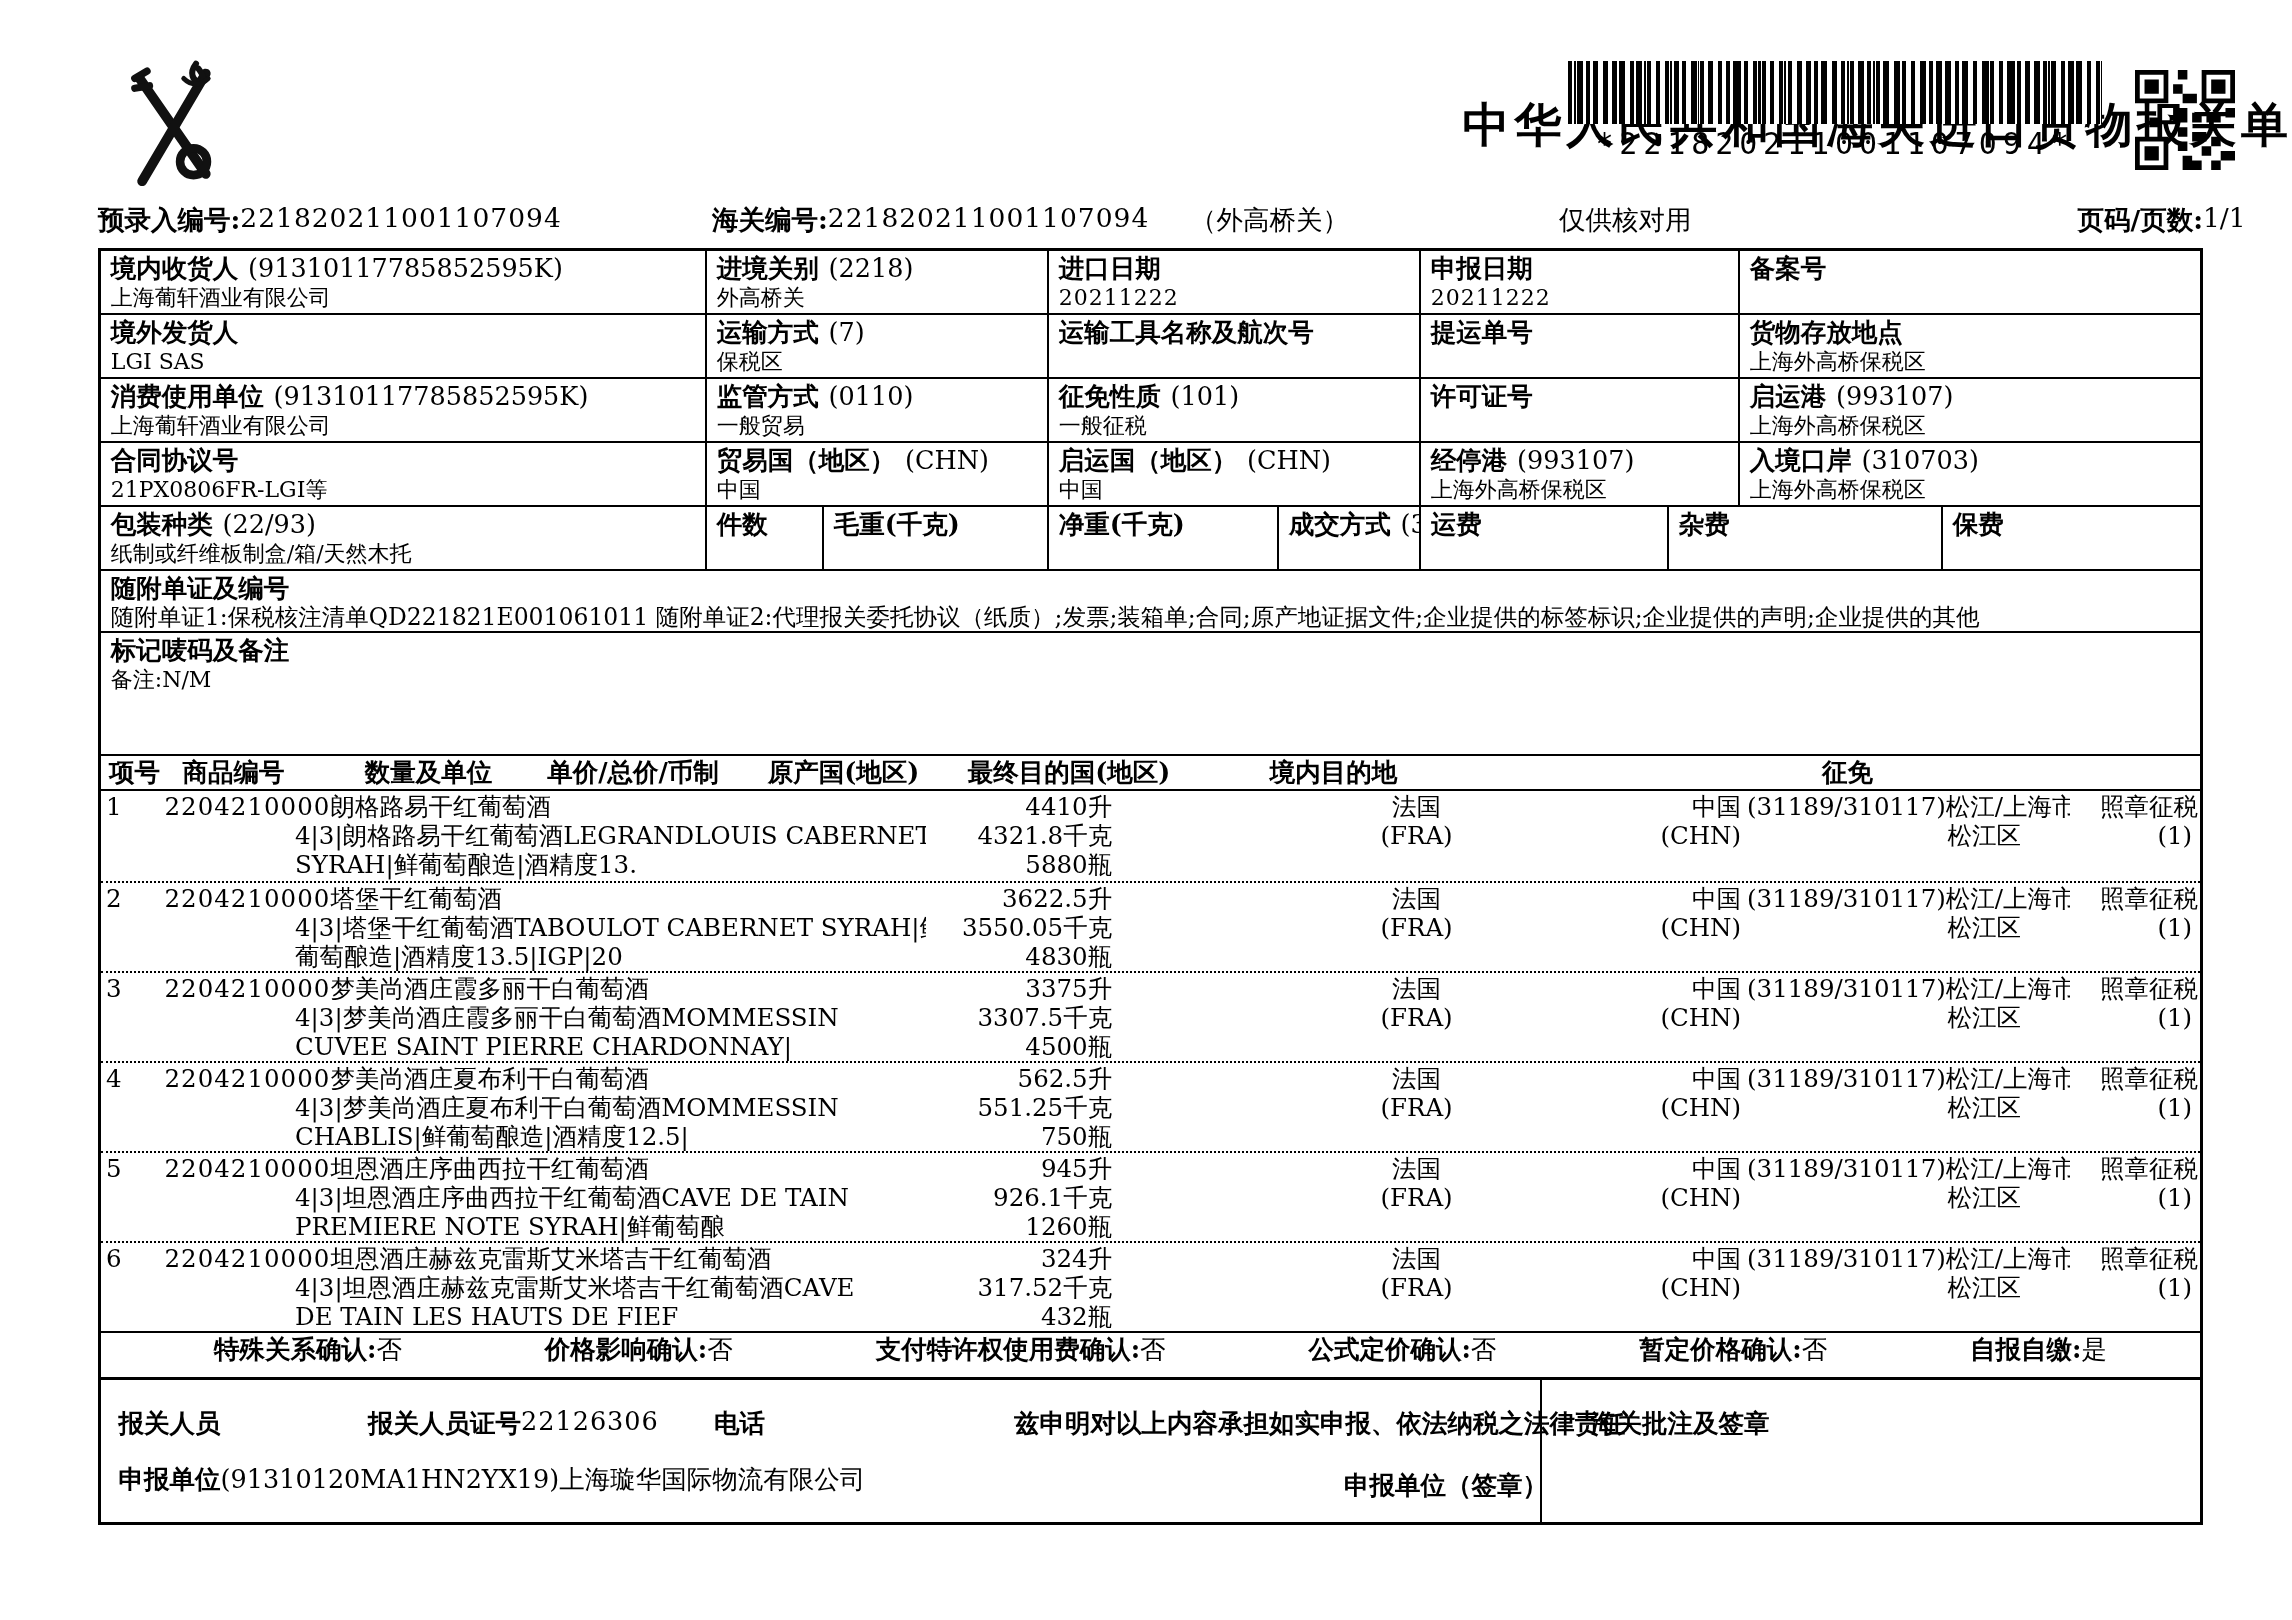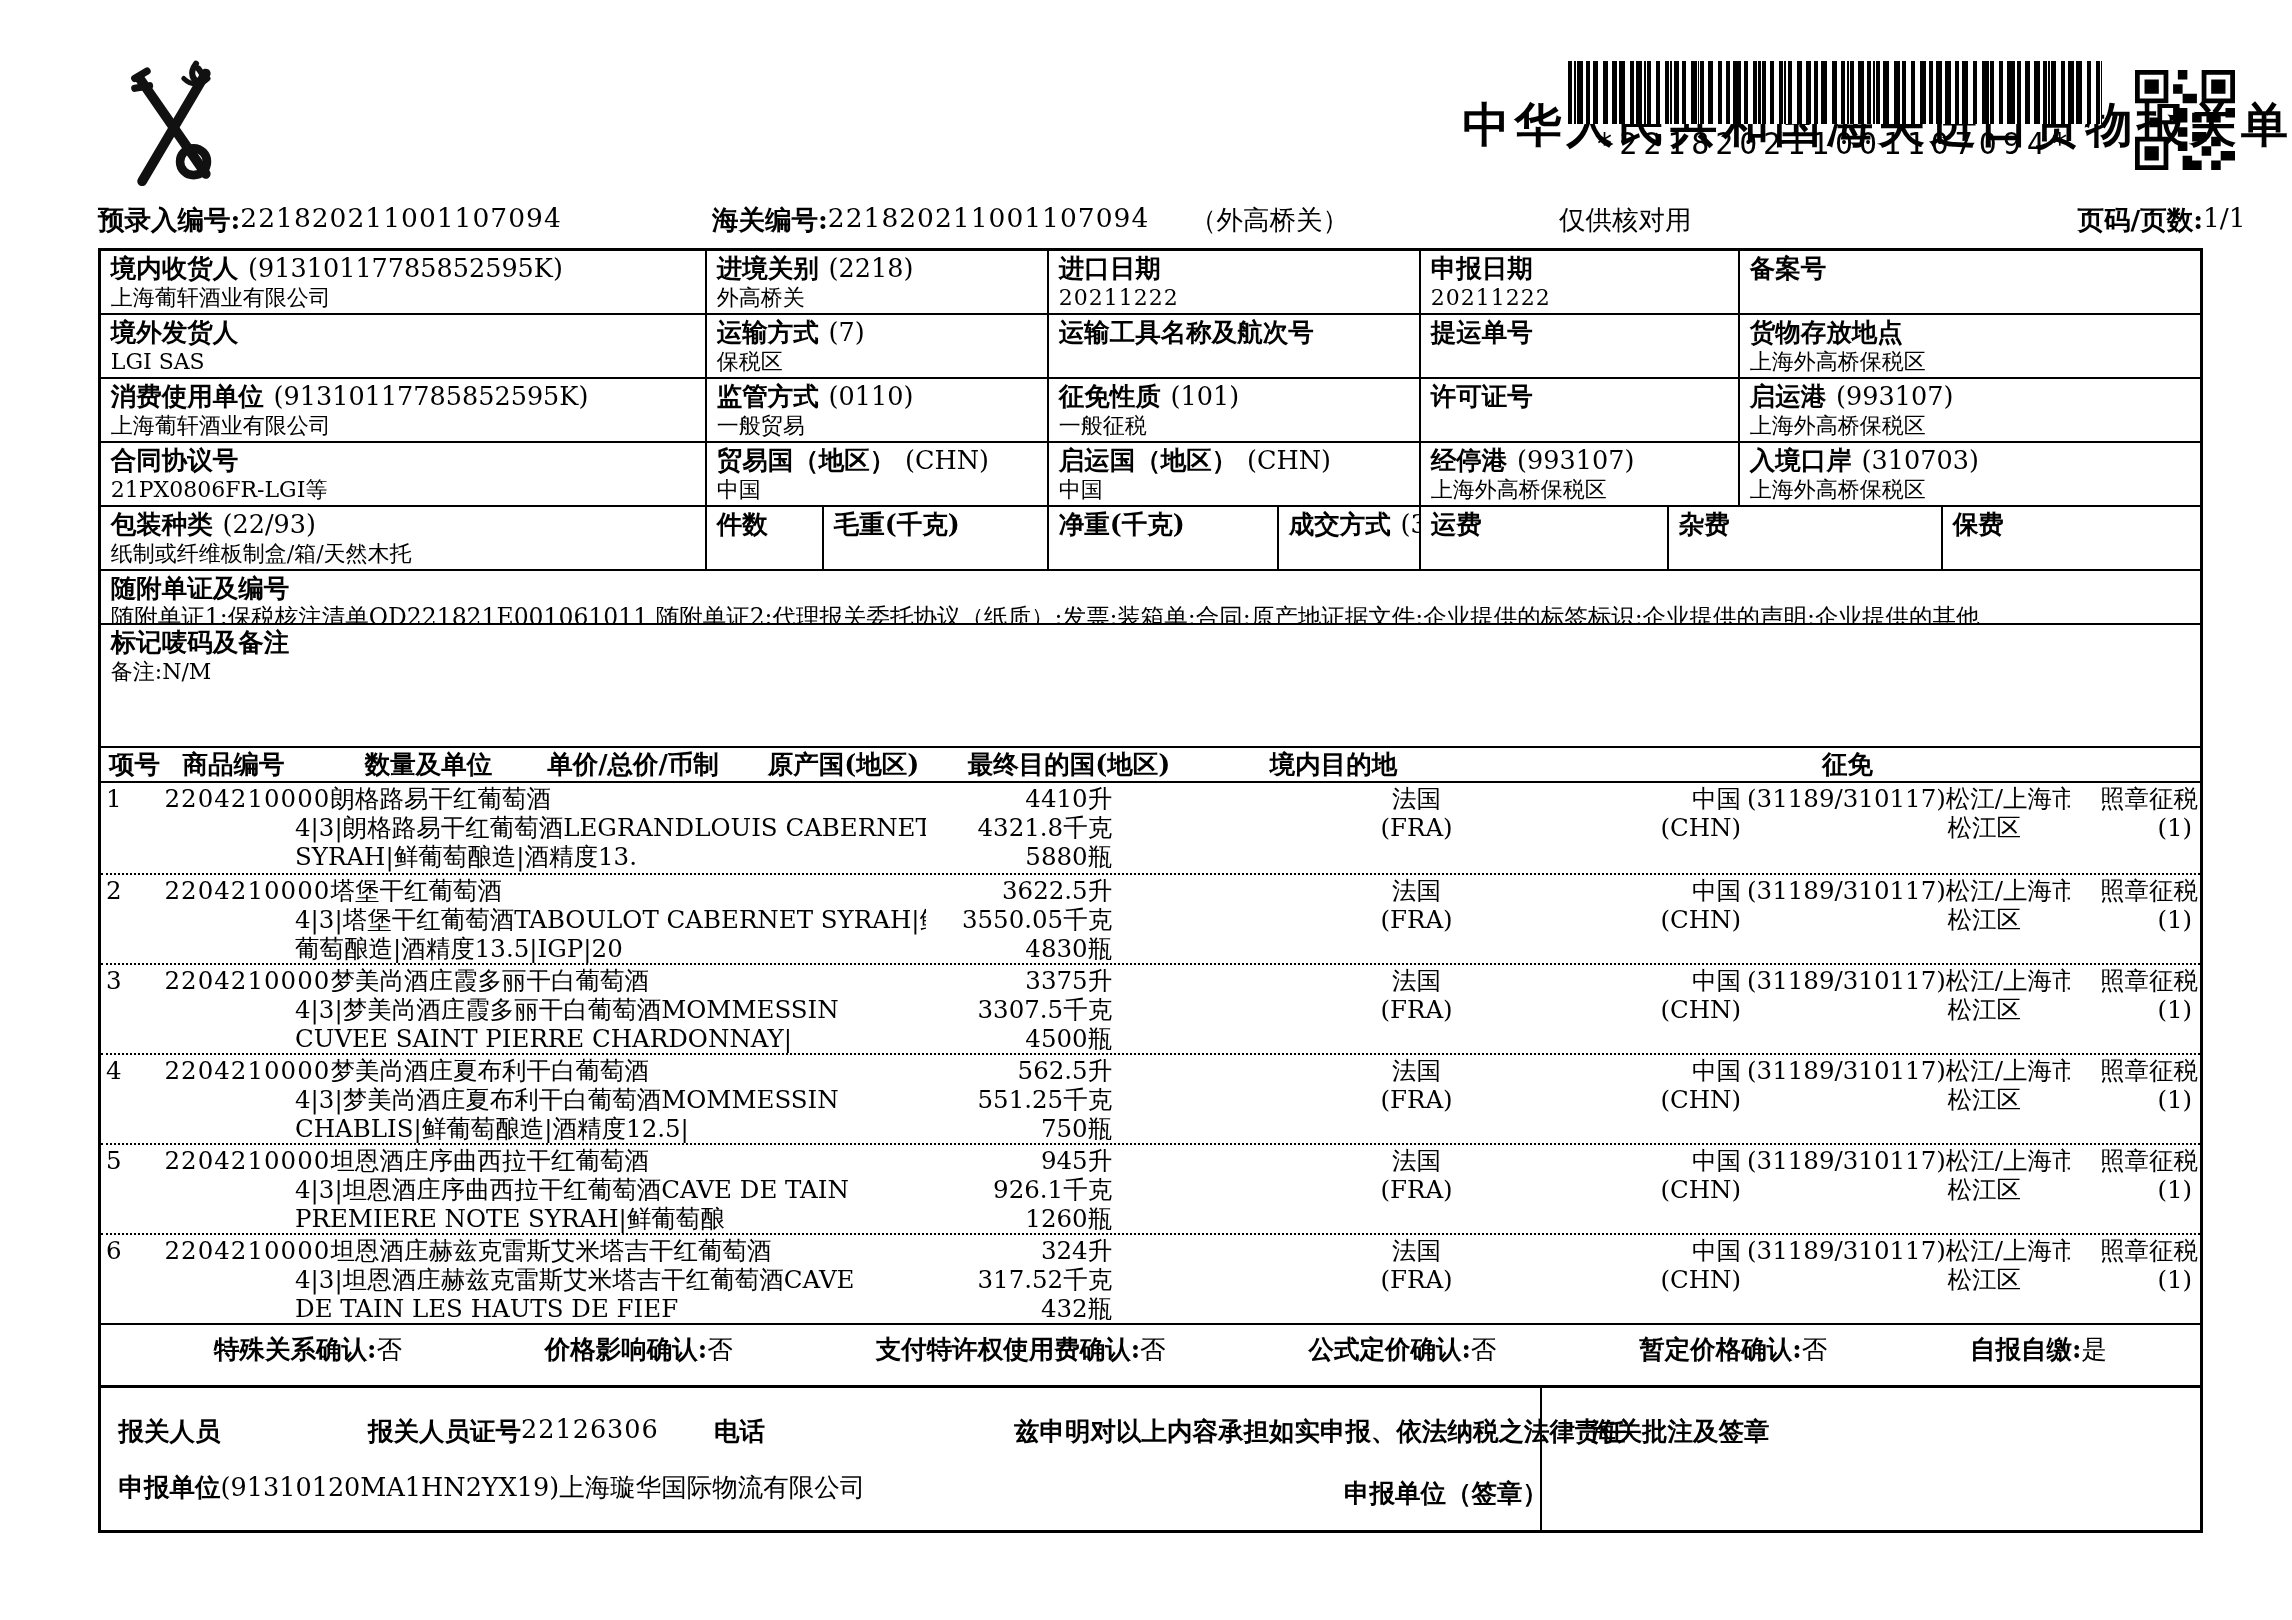--- a/index.html
+++ b/index.html
@@ -53,21 +53,21 @@
   }
   .frow { display:flex; border-bottom:2.9px solid #000; height:64px; overflow:hidden; }
   .fc { border-right:2.9px solid #000; padding:2.9px 9.8px 0 9.8px; overflow:hidden; flex-shrink:0; }
   .fc:last-child { border-right:none; }
   .fl { font-size:25.5px; line-height:29px; white-space:nowrap; }
   .fl .code { font-weight:normal; margin-left:9.8px; }
   .fv { font-size:22px; line-height:29px; white-space:nowrap; }
   .w618{width:606px} .w349{width:342px} .w380{width:372px} .w325{width:319px} .wlast{flex:1}
   .w119{width:117px} .w230{width:225px} .w235{width:230px} .w145{width:142px}
   .w253{width:248px} .w262{width:257px}
-  .r-docs { height:54px; }
+  .r-docs { height:62px; }
   .r-docs .fv { font-size:23.5px; }
   .r-marks { height:123px; }
 
   
   .ghead {
     display:flex; height:35px; align-items:center;
     border-bottom:2.9px solid #000; font-weight:bold; font-size:25.5px; white-space:nowrap;
   }
   .ghead span { flex-shrink:0; text-align:center; }
   .gh-no{width:54px; text-align:left; padding-left:8px;}
@@ -87,21 +87,21 @@
   .c-dom{width:323px; text-align:right;}
   .c-levy{flex:1; text-align:right; padding-right:2px;}
   .hs { margin-left:24.5px; }
   .spec { margin-left:155px; }
   .dom2 { padding-right:49px; }
   .levy2 { padding-right:5.9px; }
 
   
   .confirm {
     display:flex; align-items:center; justify-content:space-between;
-    height:65px; padding:0 93px 12px 113px;
+    height:49px; padding:0 93px 12px 113px;
     border-top:2.9px solid #000; border-bottom:3.9px solid #000;
     font-size:25.5px; white-space:nowrap;
   }
 
   
   .bottom { display:flex; height:142px; font-size:25.5px; }
   .b-left { position:relative; width:1441px; border-right:2.9px solid #000; }
   .b-left span { position:absolute; white-space:nowrap; }
   .p-declarant { left:17.6px; top:25.5px; font-weight:bold; }
   .p-cert { left:267px; top:25.5px; font-weight:bold; }

